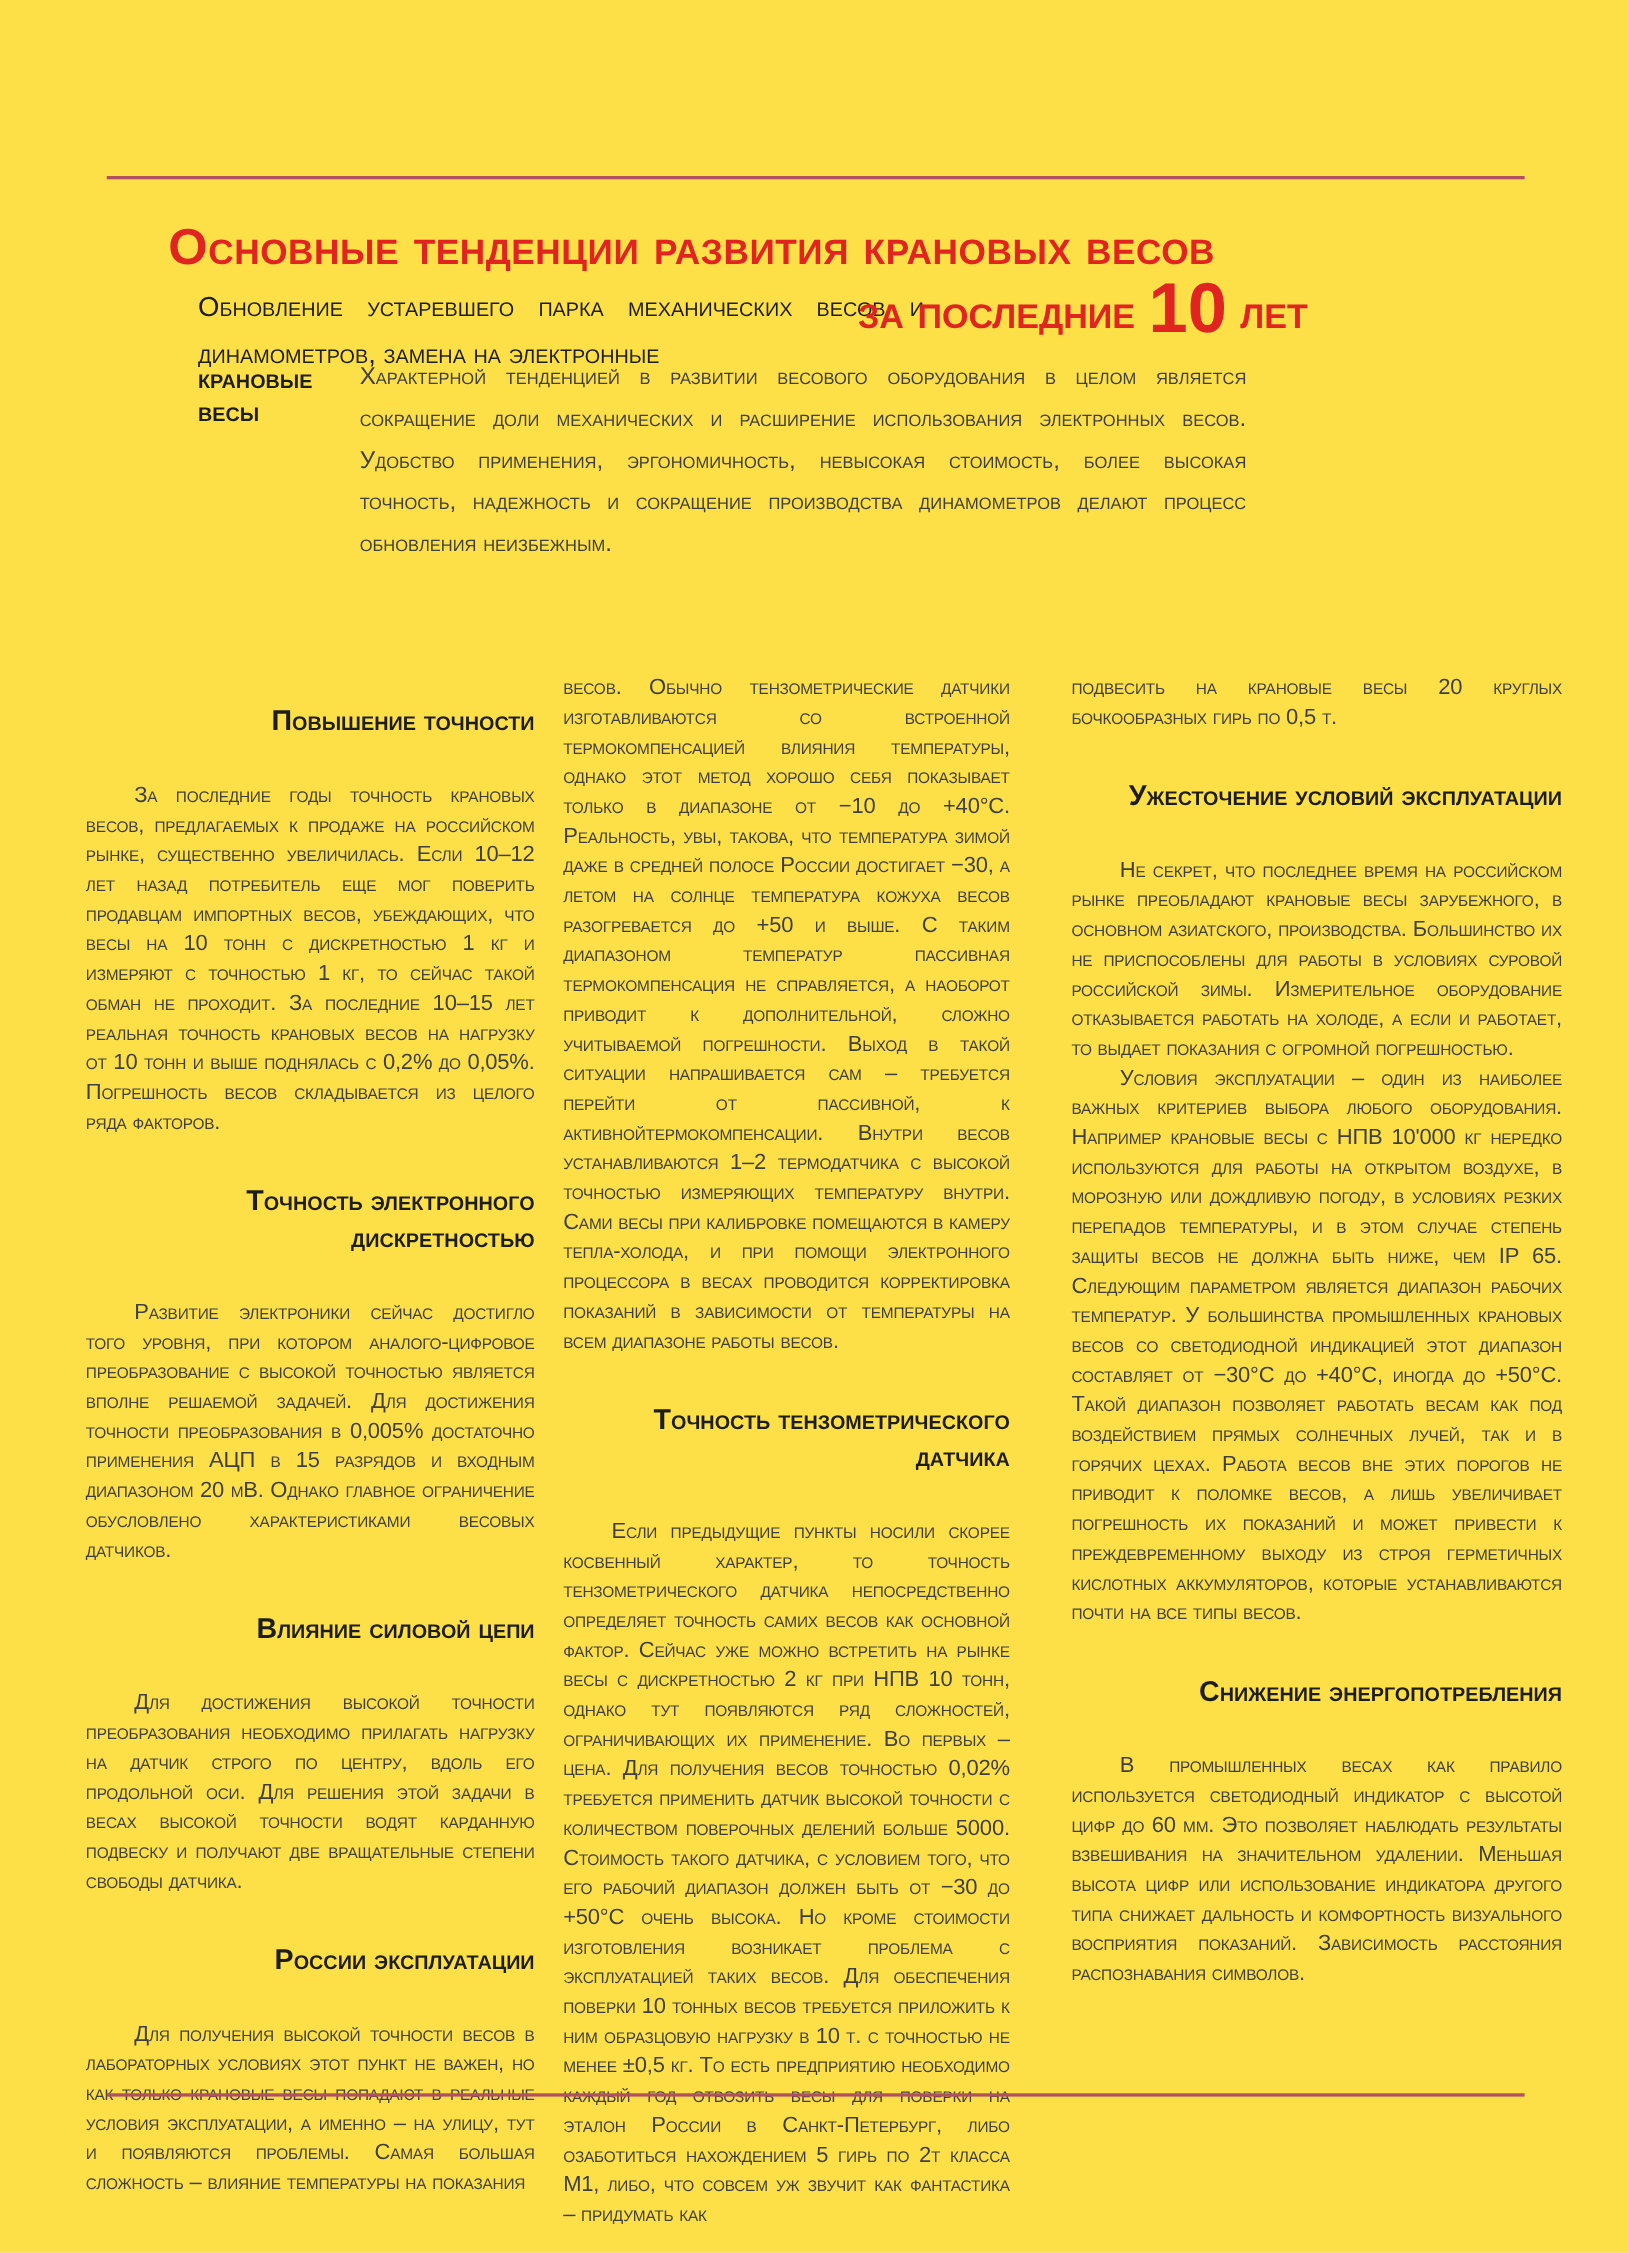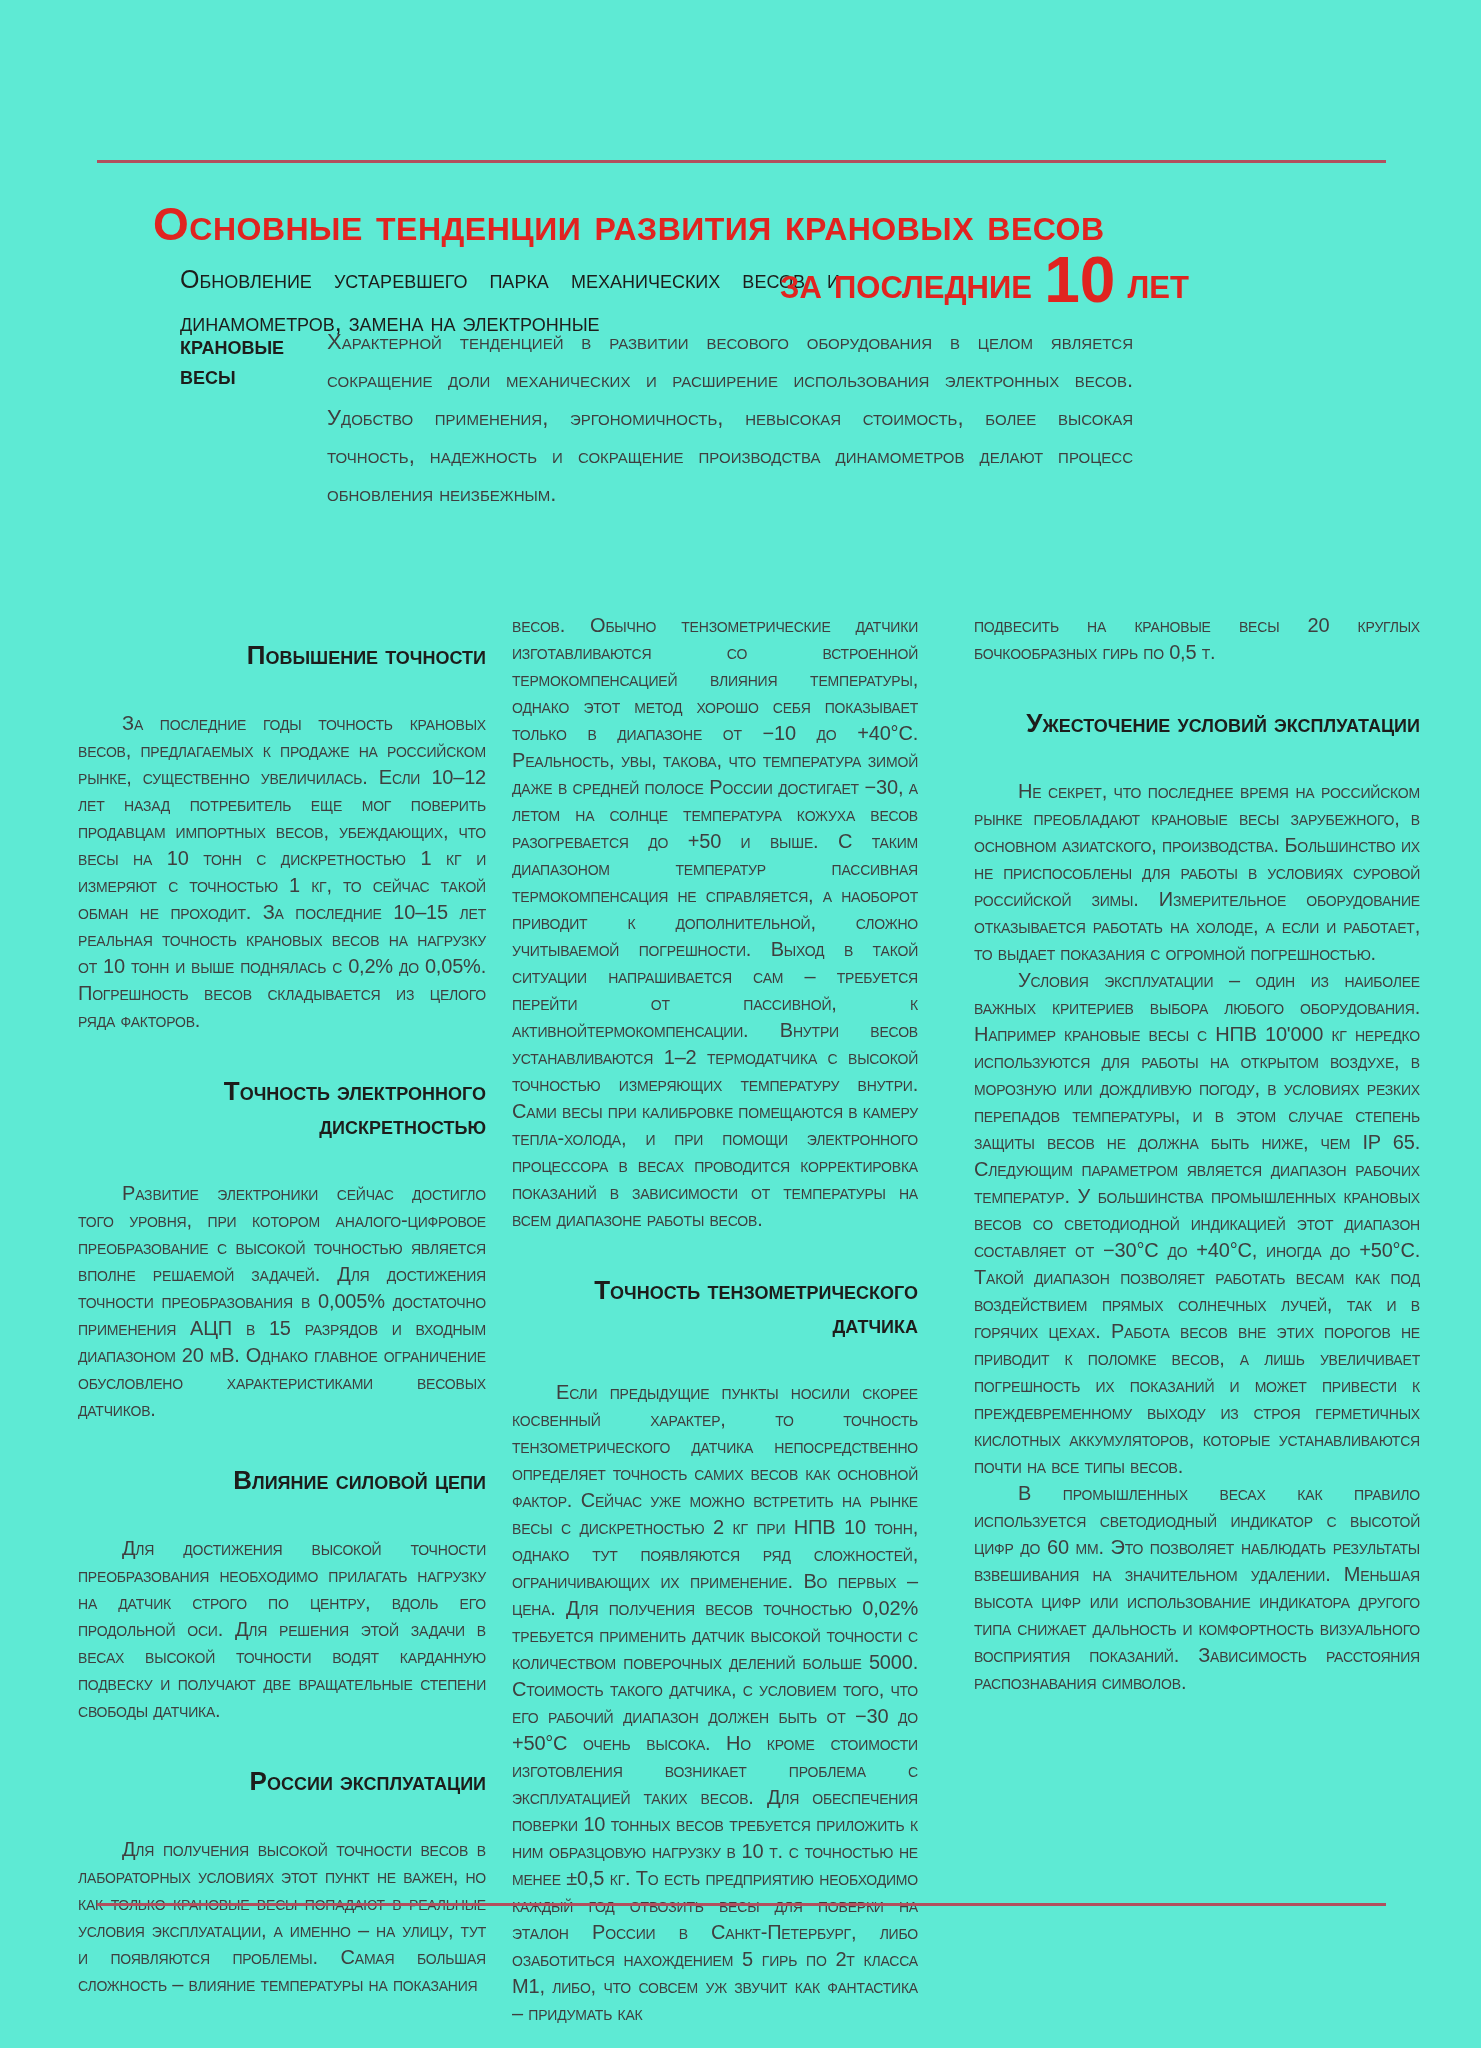--- a/index.html
+++ b/index.html
@@ -1,20 +1,20 @@
 <!DOCTYPE html>
 <html lang="ru"><head>
 <meta charset="utf-8">
 <style>
   html,body{margin:0;padding:0;background:#e9e9e9;}
   .page{
     position:relative;
     width:1481px;height:2048px;
     margin:0 auto;
-    background:#5eead4;
+    background:#fde047;
     overflow:hidden;
     font-family:"Liberation Sans",sans-serif;
     color:#3f3f3f;
   }
   .rule{position:absolute;left:97px;width:1289px;height:3px;background:#b1505e;}
   .rule-top{top:160px;}
   .rule-bottom{top:1903px;}
 
   .title{
     position:absolute;left:153px;top:198px;width:1140px;
@@ -119,20 +119,21 @@
       <p class="pc">весов. Обычно тензометрические датчики изготавливаются со встроенной термокомпенсацией влияния температуры, однако этот метод хорошо себя показывает только в диапазоне от −10 до +40°С. Реальность, увы, такова, что температура зимой даже в средней полосе России достигает −30, а летом на солнце температура кожуха весов разогревается до +50 и выше. С таким диапазоном температур пассивная термокомпенсация не справляется, а наоборот приводит к дополнительной, сложно учитываемой погрешности. Выход в такой ситуации напрашивается сам – требуется перейти от пассивной, к активнойтермокомпенсации. Внутри весов устанавливаются 1–2 термодатчика с высокой точностью измеряющих температуру внутри. Сами весы при калибровке помещаются в камеру тепла-холода, и при помощи электронного процессора в весах проводится корректировка показаний в зависимости от температуры на всем диапазоне работы весов.</p>
       <div class="h">Точность тензометрического датчика</div>
       <p class="p">Если предыдущие пункты носили скорее косвенный характер, то точность тензометрического датчика непосредственно определяет точность самих весов как основной фактор. Сейчас уже можно встретить на рынке весы с дискретностью 2 кг при НПВ 10 тонн, однако тут появляются ряд сложностей, ограничивающих их применение. Во первых – цена. Для получения весов точностью 0,02% требуется применить датчик высокой точности с количеством поверочных делений больше 5000. Стоимость такого датчика, с условием того, что его рабочий диапазон должен быть от −30 до +50°С очень высока. Но кроме стоимости изготовления возникает проблема с эксплуатацией таких весов. Для обеспечения поверки 10 тонных весов требуется приложить к ним образцовую нагрузку в 10 т. с точностью не менее ±0,5 кг. То есть предприятию необходимо каждый год отвозить весы для поверки на эталон России в Санкт-Петербург, либо озаботиться нахождением 5 гирь по 2т класса М1, либо, что совсем уж звучит как фантастика – придумать как</p>
     </div>
 
     <div class="col col-3">
       <p class="pc">подвесить на крановые весы 20 круглых бочкообразных гирь по 0,5 т.</p>
       <div class="h">Ужесточение условий эксплуатации</div>
       <p class="p">Не секрет, что последнее время на российском рынке преобладают крановые весы зарубежного, в основном азиатского, производства. Большинство их не приспособлены для работы в условиях суровой российской зимы. Измерительное оборудование отказывается работать на холоде, а если и работает, то выдает показания с огромной погрешностью.</p>
       <p class="p">Условия эксплуатации – один из наиболее важных критериев выбора любого оборудования. Например крановые весы с НПВ 10'000 кг нередко используются для работы на открытом воздухе, в морозную или дождливую погоду, в условиях резких перепадов температуры, и в этом случае степень защиты весов не должна быть ниже, чем IP 65. Следующим параметром является диапазон рабочих температур. У большинства промышленных крановых весов со светодиодной индикацией этот диапазон составляет от −30°С до +40°С, иногда до +50°С. Такой диапазон позволяет работать весам как под воздействием прямых солнечных лучей, так и в горячих цехах. Работа весов вне этих порогов не приводит к поломке весов, а лишь увеличивает погрешность их показаний и может привести к преждевременному выходу из строя герметичных кислотных аккумуляторов, которые устанавливаются почти на все типы весов.</p>
+      <div class="h">Снижение энергопотребления</div>
       <p class="p">В промышленных весах как правило используется светодиодный индикатор с высотой цифр до 60 мм. Это позволяет наблюдать результаты взвешивания на значительном удалении. Меньшая высота цифр или использование индикатора другого типа снижает дальность и комфортность визуального восприятия показаний. Зависимость расстояния распознавания символов.</p>
     </div>
 
   </div>
 
   <div class="rule rule-bottom"></div>
 
 </div>
 
 </body></html>

